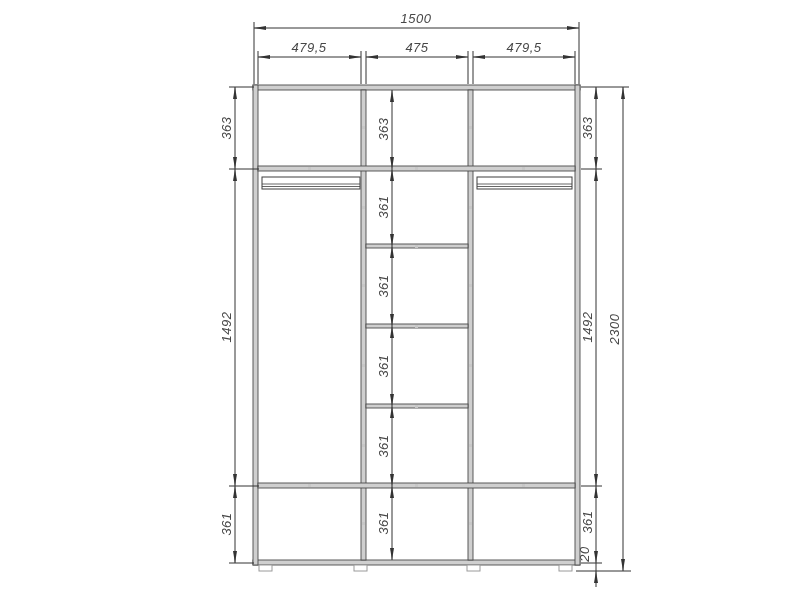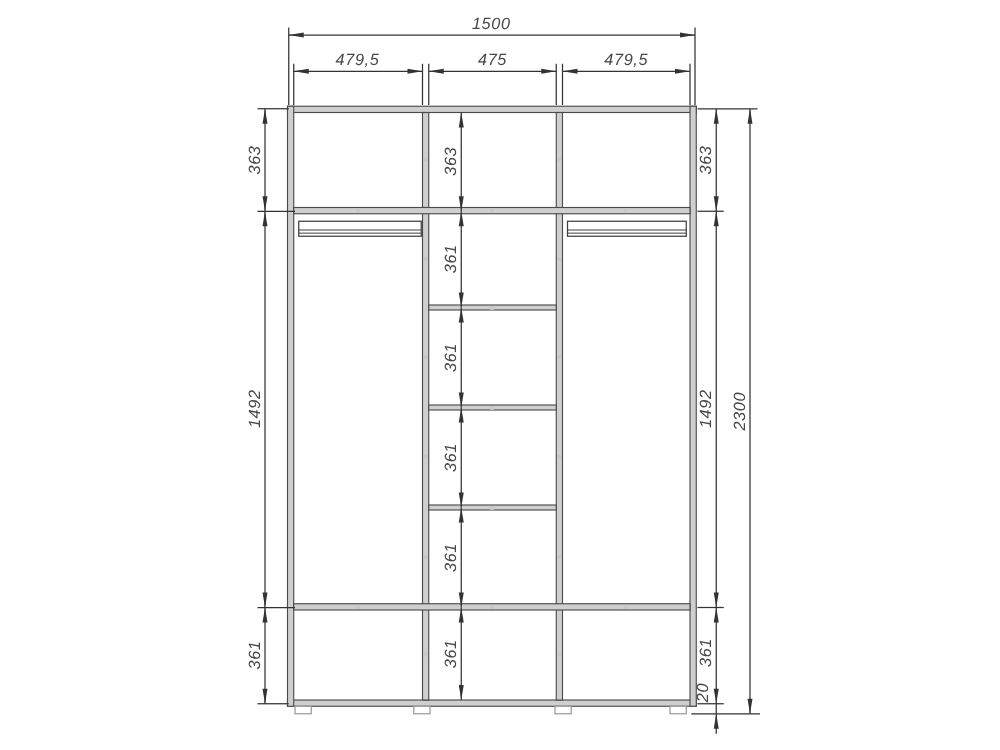--- a/index.html
+++ b/index.html
@@ -2,20 +2,21 @@
 <html><head>
 <meta charset="utf-8">
 <style>
   html, body { margin:0; padding:0; background:#ffffff; }
   .canvas {
     position: relative;
     width: 664px;
     height: 600px;
     background: #ffffff;
     overflow: hidden;
+    padding-left: 23px;
   }
   svg { display:block; }
   .dl   { stroke:#333333; stroke-width:1; fill:none; }
   .panel{ fill:#cfcfcf; stroke:#4a4a4a; stroke-width:0.9; }
   .rod  { fill:#ffffff; stroke:#3f3f3f; stroke-width:1; }
   .rodl { stroke:#3f3f3f; stroke-width:0.8; }
   .foot { fill:#ffffff; stroke:#9a9a9a; stroke-width:1; }
   .grip { fill:#c7c7c7; }
   text.dim {
     font-family:"Liberation Sans", sans-serif;

